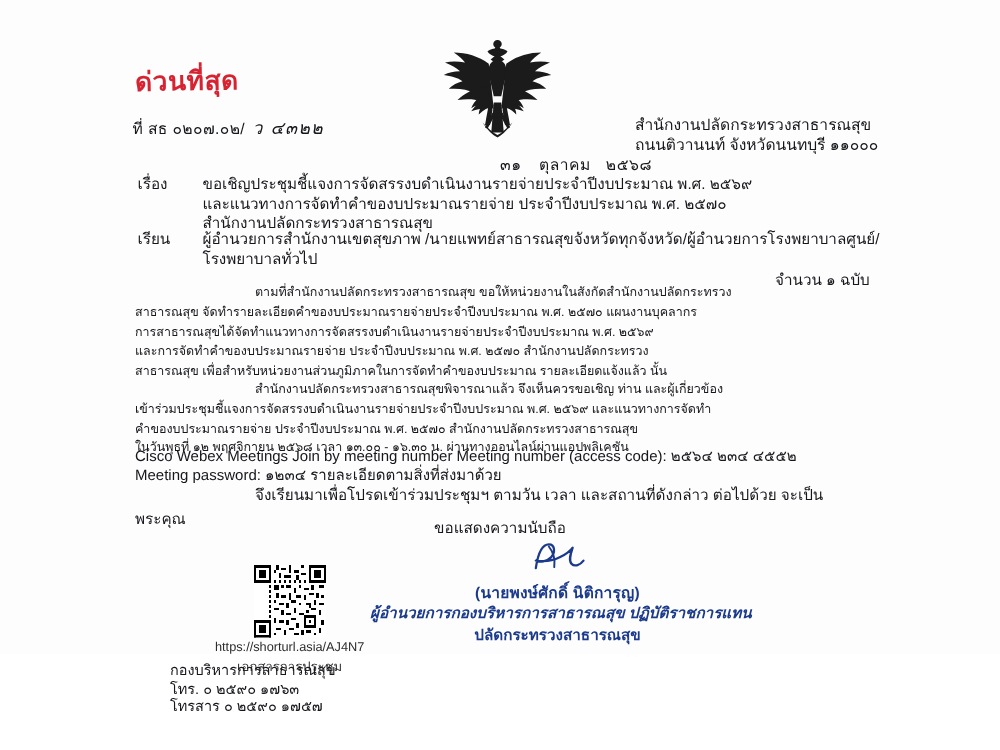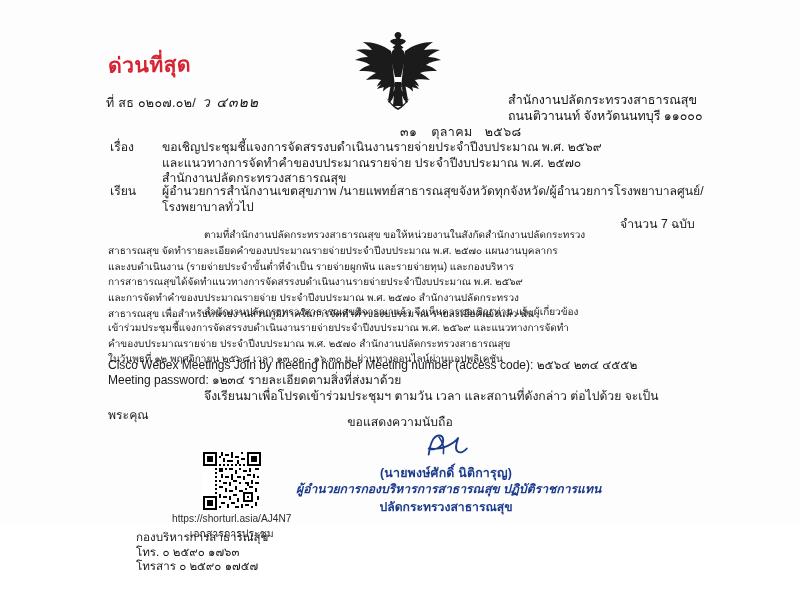--- a/index.html
+++ b/index.html
@@ -265,26 +265,25 @@
     </span>
   </div>
 
   <div class="field attention-row">
     <span class="label">เรียน</span><span class="field-lines">
       <div>ผู้อำนวยการสำนักงานเขตสุขภาพ /นายแพทย์สาธารณสุขจังหวัดทุกจังหวัด/ผู้อำนวยการโรงพยาบาลศูนย์/</div>
       <div>โรงพยาบาลทั่วไป</div>
     </span>
   </div>
 
-  <div class="enclosure-count">จำนวน 7 ฉบับ</div>
+  <div class="enclosure-count">จำนวน ๑ ฉบับ</div>
 
   <div class="para p1">
     <div class="first-line">ตามที่สำนักงานปลัดกระทรวงสาธารณสุข ขอให้หน่วยงานในสังกัดสำนักงานปลัดกระทรวง</div>
     <div>สาธารณสุข จัดทำรายละเอียดคำของบประมาณรายจ่ายประจำปีงบประมาณ พ.ศ. ๒๕๗๐ แผนงานบุคลากร</div>
-    <div>และงบดำเนินงาน (รายจ่ายประจำขั้นต่ำที่จำเป็น รายจ่ายผูกพัน และรายจ่ายทุน) และกองบริหาร</div>
     <div>การสาธารณสุขได้จัดทำแนวทางการจัดสรรงบดำเนินงานรายจ่ายประจำปีงบประมาณ พ.ศ. ๒๕๖๙</div>
     <div>และการจัดทำคำของบประมาณรายจ่าย ประจำปีงบประมาณ พ.ศ. ๒๕๗๐ สำนักงานปลัดกระทรวง</div>
     <div>สาธารณสุข เพื่อสำหรับหน่วยงานส่วนภูมิภาคในการจัดทำคำของบประมาณ รายละเอียดแจ้งแล้ว  นั้น</div>
   </div>
 
   <div class="para p2">
     <div class="first-line">สำนักงานปลัดกระทรวงสาธารณสุขพิจารณาแล้ว จึงเห็นควรขอเชิญ ท่าน และผู้เกี่ยวข้อง</div>
     <div>เข้าร่วมประชุมชี้แจงการจัดสรรงบดำเนินงานรายจ่ายประจำปีงบประมาณ พ.ศ. ๒๕๖๙ และแนวทางการจัดทำ</div>
     <div>คำของบประมาณรายจ่าย ประจำปีงบประมาณ พ.ศ. ๒๕๗๐ สำนักงานปลัดกระทรวงสาธารณสุข</div>
     <div>ในวันพุธที่ ๑๒ พฤศจิกายน ๒๕๖๘ เวลา ๑๓.๐๐ - ๑๖.๓๐ น. ผ่านทางออนไลน์ผ่านแอปพลิเคชัน</div>

